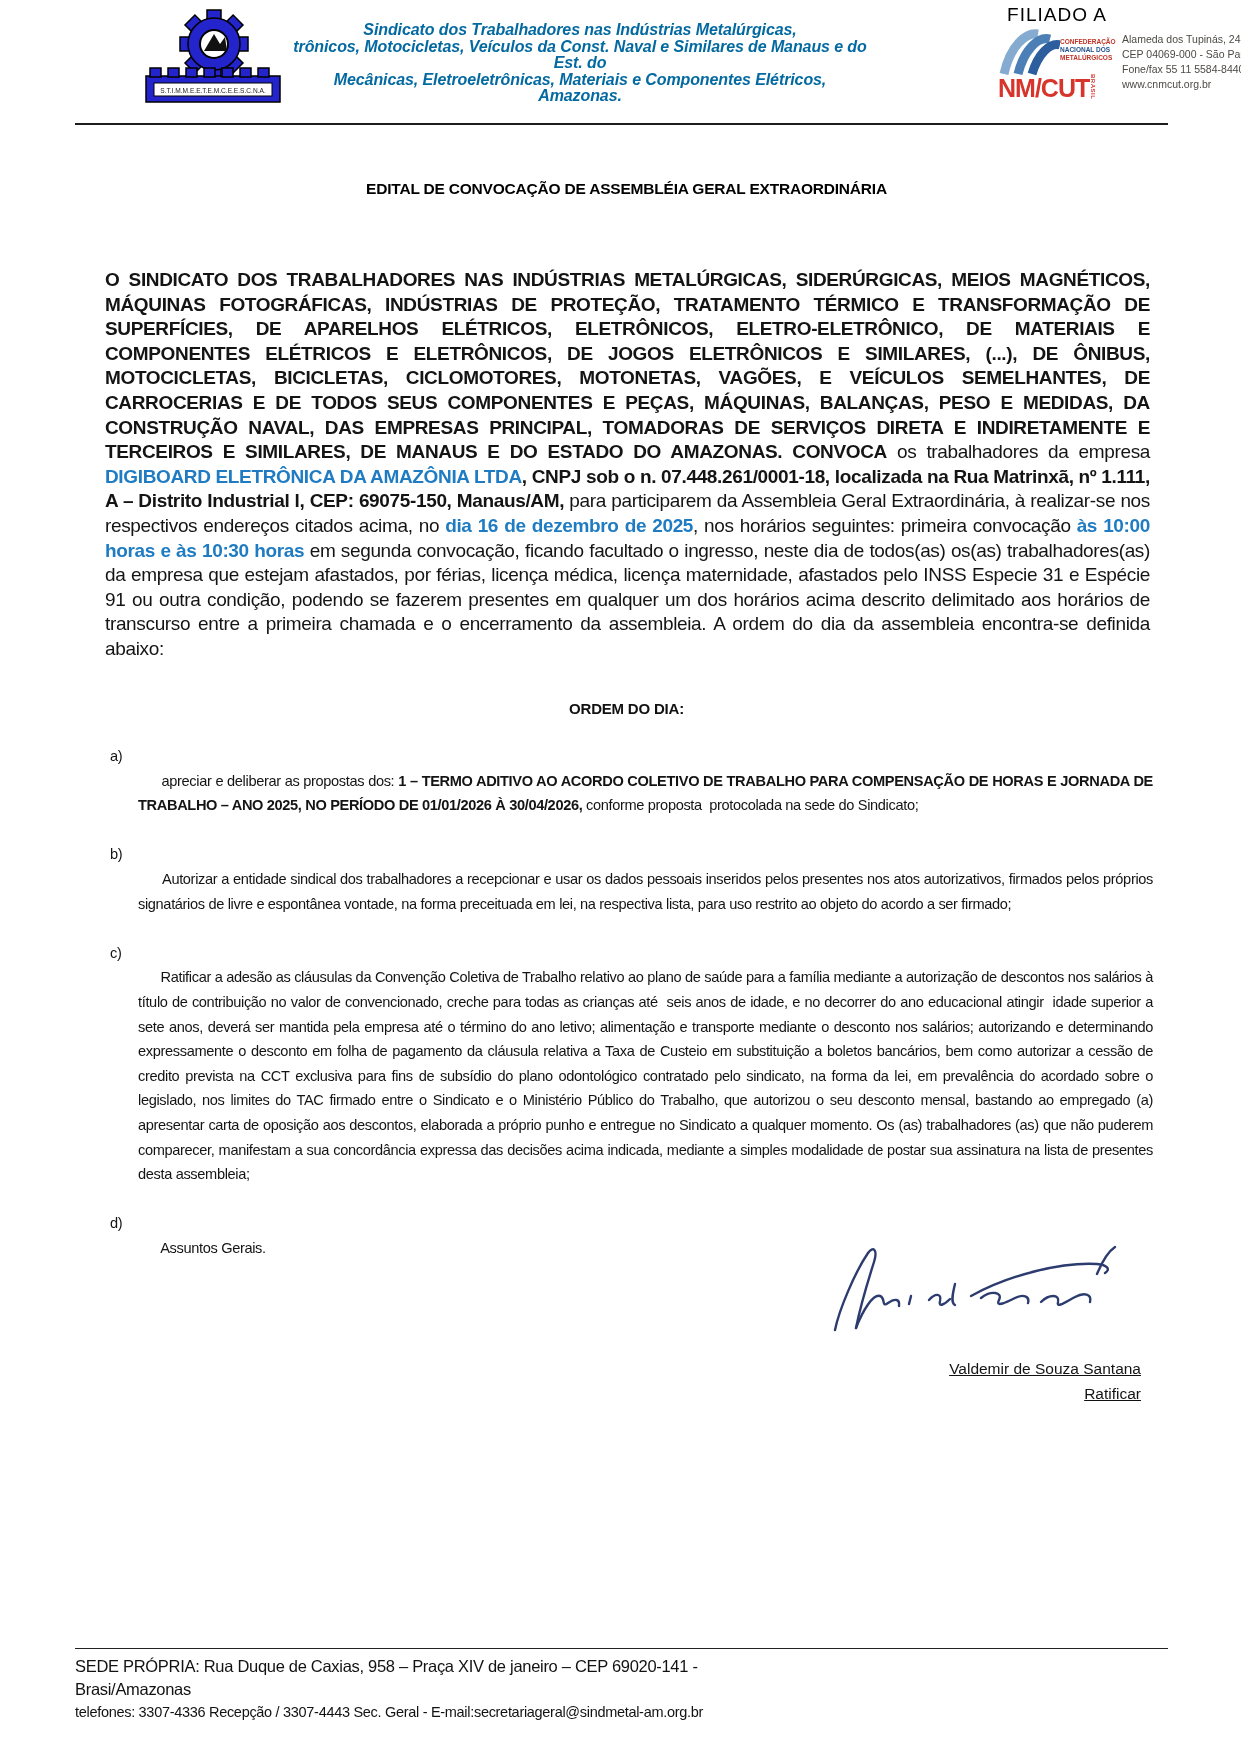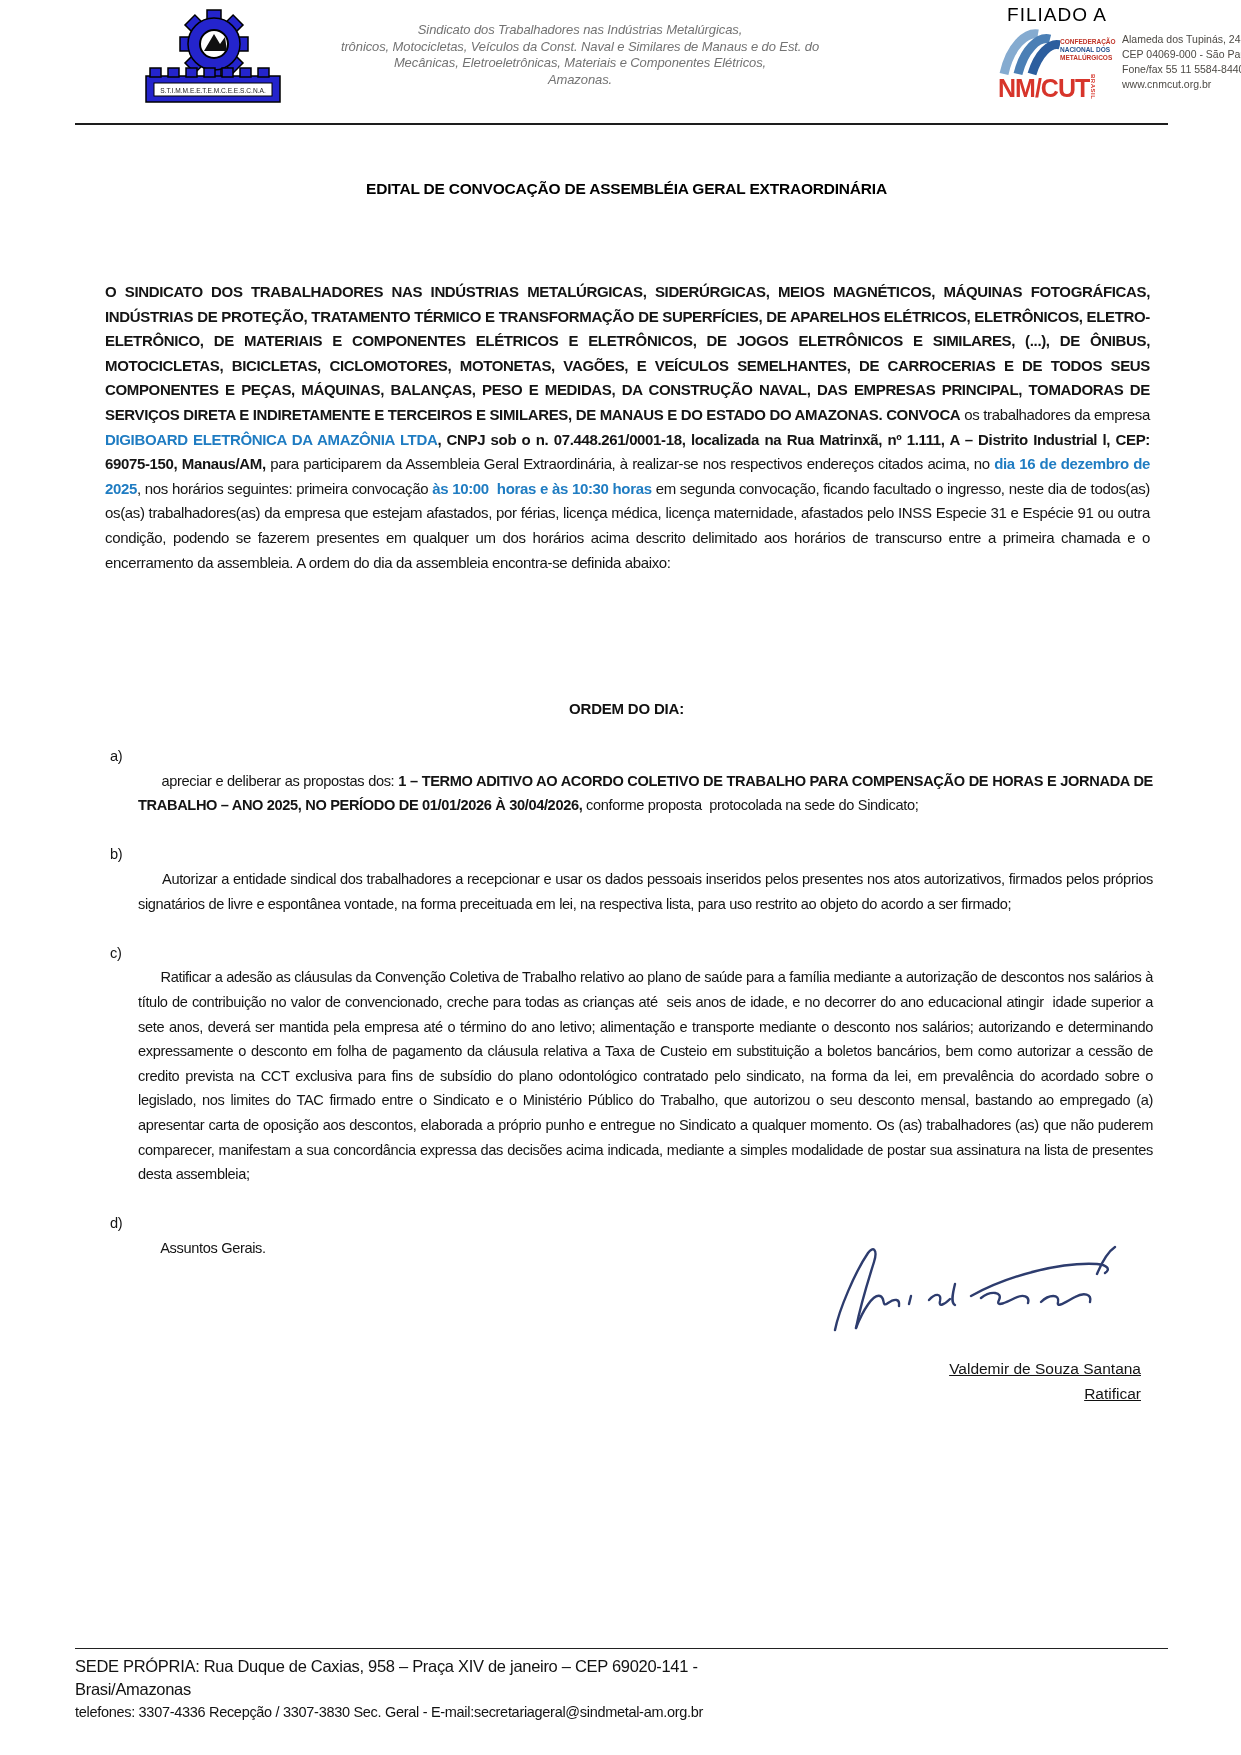--- a/index.html
+++ b/index.html
@@ -12,22 +12,22 @@
     background: #ffffff;
     overflow: hidden;
     font-family: "Liberation Sans", sans-serif;
     color: #111111;
   }
 
   
   .hdr-logo { position: absolute; left: 128px; top: 6px; width: 170px; height: 110px; }
   .union-name {
     position: absolute; left: 285px; top: 22px; width: 590px;
-    text-align: center; font-weight: normal; font-style: italic;
-    font-size: 13px; line-height: 16.5px; color: #737373;
+    text-align: center; font-weight: bold; font-style: italic;
+    font-size: 16px; line-height: 16.5px; color: #0369a1;
     letter-spacing: -0.1px;
   }
   .filiado {
     position: absolute; left: 992px; top: 4px; width: 130px;
     font-size: 19px; letter-spacing: 1px; color: #000000; text-align: center;
   }
   .nmcut { position: absolute; left: 998px; top: 28px; width: 118px; }
   .nmcut-top { display: flex; align-items: flex-start; }
   .nmcut-arcs { width: 62px; height: 48px; }
   .confed { font-size: 6.5px; line-height: 8px; font-weight: bold; margin-top: 10px; letter-spacing: 0; }
@@ -46,22 +46,22 @@
   }
 
   
   .doc-title {
     position: absolute; left: 105px; top: 180px; width: 1043px;
     text-align: center; font-size: 15.5px; font-weight: bold;
     letter-spacing: -0.2px; color: #000;
   }
   .para {
     position: absolute; left: 105px; top: 268px; width: 1045px;
-    font-size: 15px; line-height: 24.6px; text-align: justify;
-    letter-spacing: -0.35px; color: #141414; white-space: pre-wrap; margin-top: 12px;
+    font-size: 19px; line-height: 24.6px; text-align: justify;
+    letter-spacing: -0.35px; color: #141414; white-space: pre-wrap;
   }
   .b { font-weight: bold; }
   .bb { font-weight: bold; color: #1f7cc2; }
   .r { font-weight: normal; }
 
   .ordem-heading {
     position: absolute; left: 105px; top: 700px; width: 1043px;
     text-align: center; font-size: 15px; font-weight: bold; letter-spacing: -0.2px;
   }
 
@@ -200,16 +200,16 @@
       </g>
     </svg>
     <div class="sig-name">Valdemir de Souza Santana</div>
     <div class="sig-role">Ratificar</div>
   </div>
 
   <hr class="footer-rule">
   <div class="footer-text">
     <div class="footer-line-1">SEDE PRÓPRIA: Rua Duque de Caxias, 958 – Praça XIV de janeiro – CEP 69020-141 -</div>
     <div class="footer-line-2">Brasi/Amazonas</div>
-    <div class="footer-line-3">telefones:  3307-4336 Recepção / 3307-3830 Sec. Geral - E-mail:secretariageral@sindmetal-am.org.br</div>
+    <div class="footer-line-3">telefones:  3307-4336 Recepção / 3307-4443 Sec. Geral - E-mail:secretariageral@sindmetal-am.org.br</div>
   </div>
 
 </div>
 
 </body></html>

